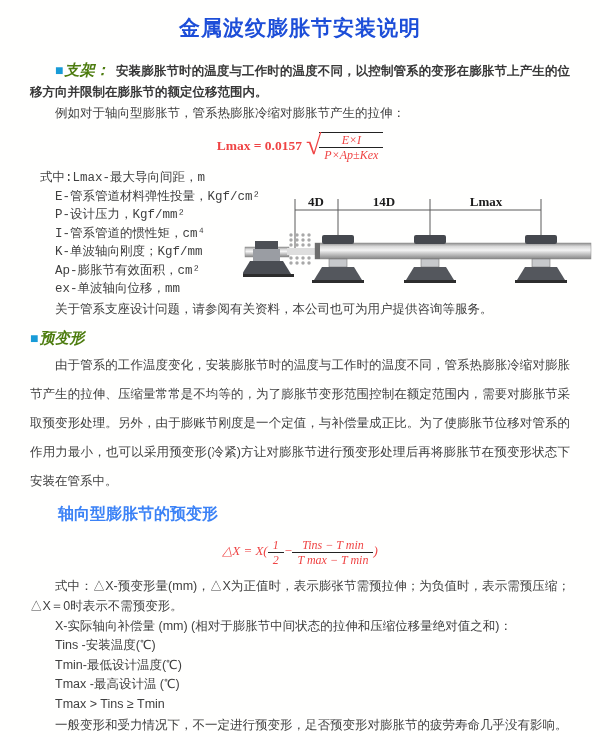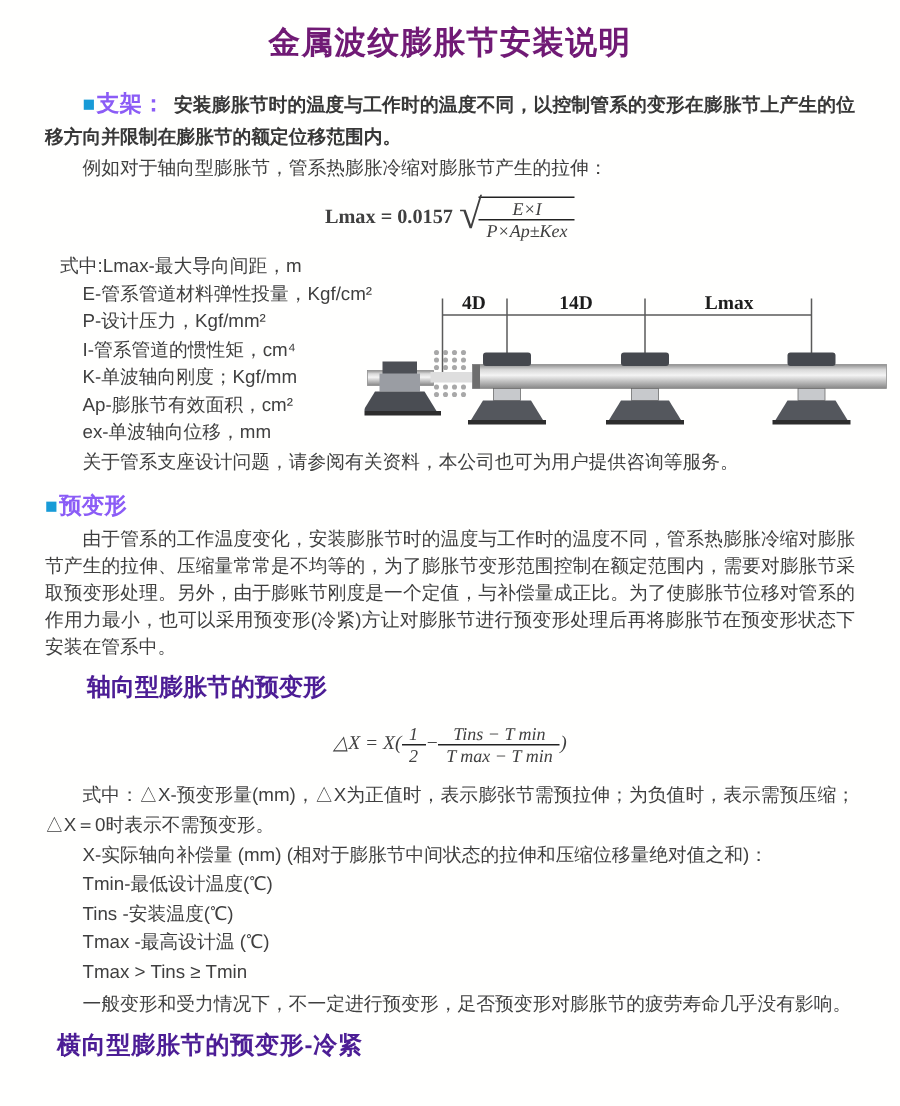--- a/index.html
+++ b/index.html
@@ -3,52 +3,52 @@
 <meta charset="utf-8">
 <style>
   * { margin:0; padding:0; box-sizing:border-box; }
   html,body { width:600px; }
   body {
     height:737px; background:#fffffe; position:relative; overflow:hidden;
     font-family:"Liberation Sans", sans-serif; color:#3f3f3f;
   }
   .page { padding:14px 30px 0 30px; position:relative; }
 
-  .title { text-align:center; font-size:21px; font-weight:bold; color:#701a75; letter-spacing:1px; }
+  .title { text-align:center; font-size:21px; font-weight:bold; color:#1d4ed8; letter-spacing:1px; }
 
   .p-support { margin-top:17px; font-size:12.5px; line-height:21px; text-indent:2em;
                font-weight:bold; color:#383838; text-align:justify; }
   .sec-marker { color:#189bd7; font-size:14px; font-weight:normal; margin-right:1px; }
-  .sec-label { color:#8b5cf6; font-size:15px; font-weight:bold; margin-right:6px; }
+  .sec-label { color:#4d7c0f; font-size:15px; font-weight:bold; margin-right:6px;font-style:italic; }
 
   .p-example { font-size:12.5px; line-height:21px; text-indent:2em; font-weight:normal; }
 
-  .formula { text-align:center; font-family:"Liberation Serif", serif; color:#404040;
+  .formula { text-align:center; font-family:"Liberation Serif", serif; color:#ef4444;
              margin:7px 0 6px 0; font-size:13px; }
   .f-bold { font-weight:bold; font-size:13.5px; }
   .sqrt-radical { font-size:28px; vertical-align:middle; display:inline-block;
                   transform:translateY(-2px); margin:0 -2px 0 4px; font-weight:normal; }
   .frac { display:inline-block; vertical-align:middle; text-align:center;
           font-style:italic; font-size:12px; line-height:14px; }
   .frac .num { display:block; border-bottom:1px solid #222; padding:0 5px; }
   .frac .den { display:block; padding:0 5px; }
   .sqrt-frac { border-top:1.5px solid #222; }
   .f-plain { font-style:italic; }
 
-  .defs { margin-top:4px; font-size:12.5px; line-height:18.5px; }
+  .defs { margin-top:4px; font-size:12.5px; line-height:18.5px;font-family:Liberation Mono, monospace; }
   .def-line { padding-left:25px; }
   .def-line.first { padding-left:10px; }
   .pm-note, .consult { font-size:12.5px; line-height:21px; padding-left:25px; }
 
   .sec2-head { margin-top:9px; }
   .sec2-head .sec-label { margin-right:0; }
-  .p-predeform { margin-top:3px; font-size:12.5px; line-height:18px; text-indent:2em;
+  .p-predeform { margin-top:3px; font-size:12.5px; line-height:29px; text-indent:2em;
                  text-align:justify; }
 
-  .subheading { color:#4c1d95; font-weight:bold; font-size:16px; margin-top:8px; }
+  .subheading { color:#3b82f6; font-weight:bold; font-size:16px; margin-top:8px; }
   .subheading.axial { margin-left:28px; }
   .subheading.lateral { margin-left:8px; letter-spacing:0.5px; }
 
   .formula-mid { margin:13px 0 9px 0; }
   .p-explain { font-size:12.5px; line-height:20.5px; text-indent:2em; text-align:justify; }
   .x-def, .t-def, .final-note { font-size:12.5px; line-height:19.5px; padding-left:25px; }
   .p-note { font-size:12.5px; line-height:20px; text-indent:2em; margin-top:1px; }
 
   .diagram { position:absolute; left:243px; top:193px; width:352px; height:99px; }
   .dim-label { font-family:"Liberation Serif", serif; font-weight:bold; font-size:13px; fill:#1c1c1c; }
@@ -85,22 +85,22 @@
   <p class="p-predeform">由于管系的工作温度变化，安装膨胀节时的温度与工作时的温度不同，管系热膨胀冷缩对膨胀节产生的拉伸、压缩量常常是不均等的，为了膨胀节变形范围控制在额定范围内，需要对膨胀节采取预变形处理。另外，由于膨账节刚度是一个定值，与补偿量成正比。为了使膨胀节位移对管系的作用力最小，也可以采用预变形(冷紧)方让对膨胀节进行预变形处理后再将膨胀节在预变形状态下安装在管系中。</p>
 
   <div class="subheading axial">轴向型膨胀节的预变形</div>
 
   <div class="formula formula-mid">
     <span class="f-plain">△X = X(</span><span class="frac"><span class="num">1</span><span class="den">2</span></span><span class="f-plain">−</span><span class="frac"><span class="num">Tins − T min</span><span class="den">T max − T min</span></span><span class="f-plain">)</span>
   </div>
 
   <p class="p-explain">式中：△X-预变形量(mm)，△X为正值时，表示膨张节需预拉伸；为负值时，表示需预压缩；△X＝0时表示不需预变形。</p>
   <div class="x-def">X-实际轴向补偿量 (mm) (相对于膨胀节中间状态的拉伸和压缩位移量绝对值之和)：</div>
+  <div class="t-def">Tins -安装温度(℃)</div>
   <div class="t-def">Tmin-最低设计温度(℃)</div>
-  <div class="t-def">Tins -安装温度(℃)</div>
   <div class="t-def">Tmax -最高设计温 (℃)</div>
   <div class="t-def">Tmax &gt; Tins ≥ Tmin</div>
   <p class="p-note">一般变形和受力情况下，不一定进行预变形，足否预变形对膨胀节的疲劳寿命几乎没有影响。</p>
 
   <div class="subheading lateral">横向型膨胀节的预变形-冷紧</div>
 
 </div>
 
 <svg class="diagram" viewBox="0 0 352 99">
   <defs>

